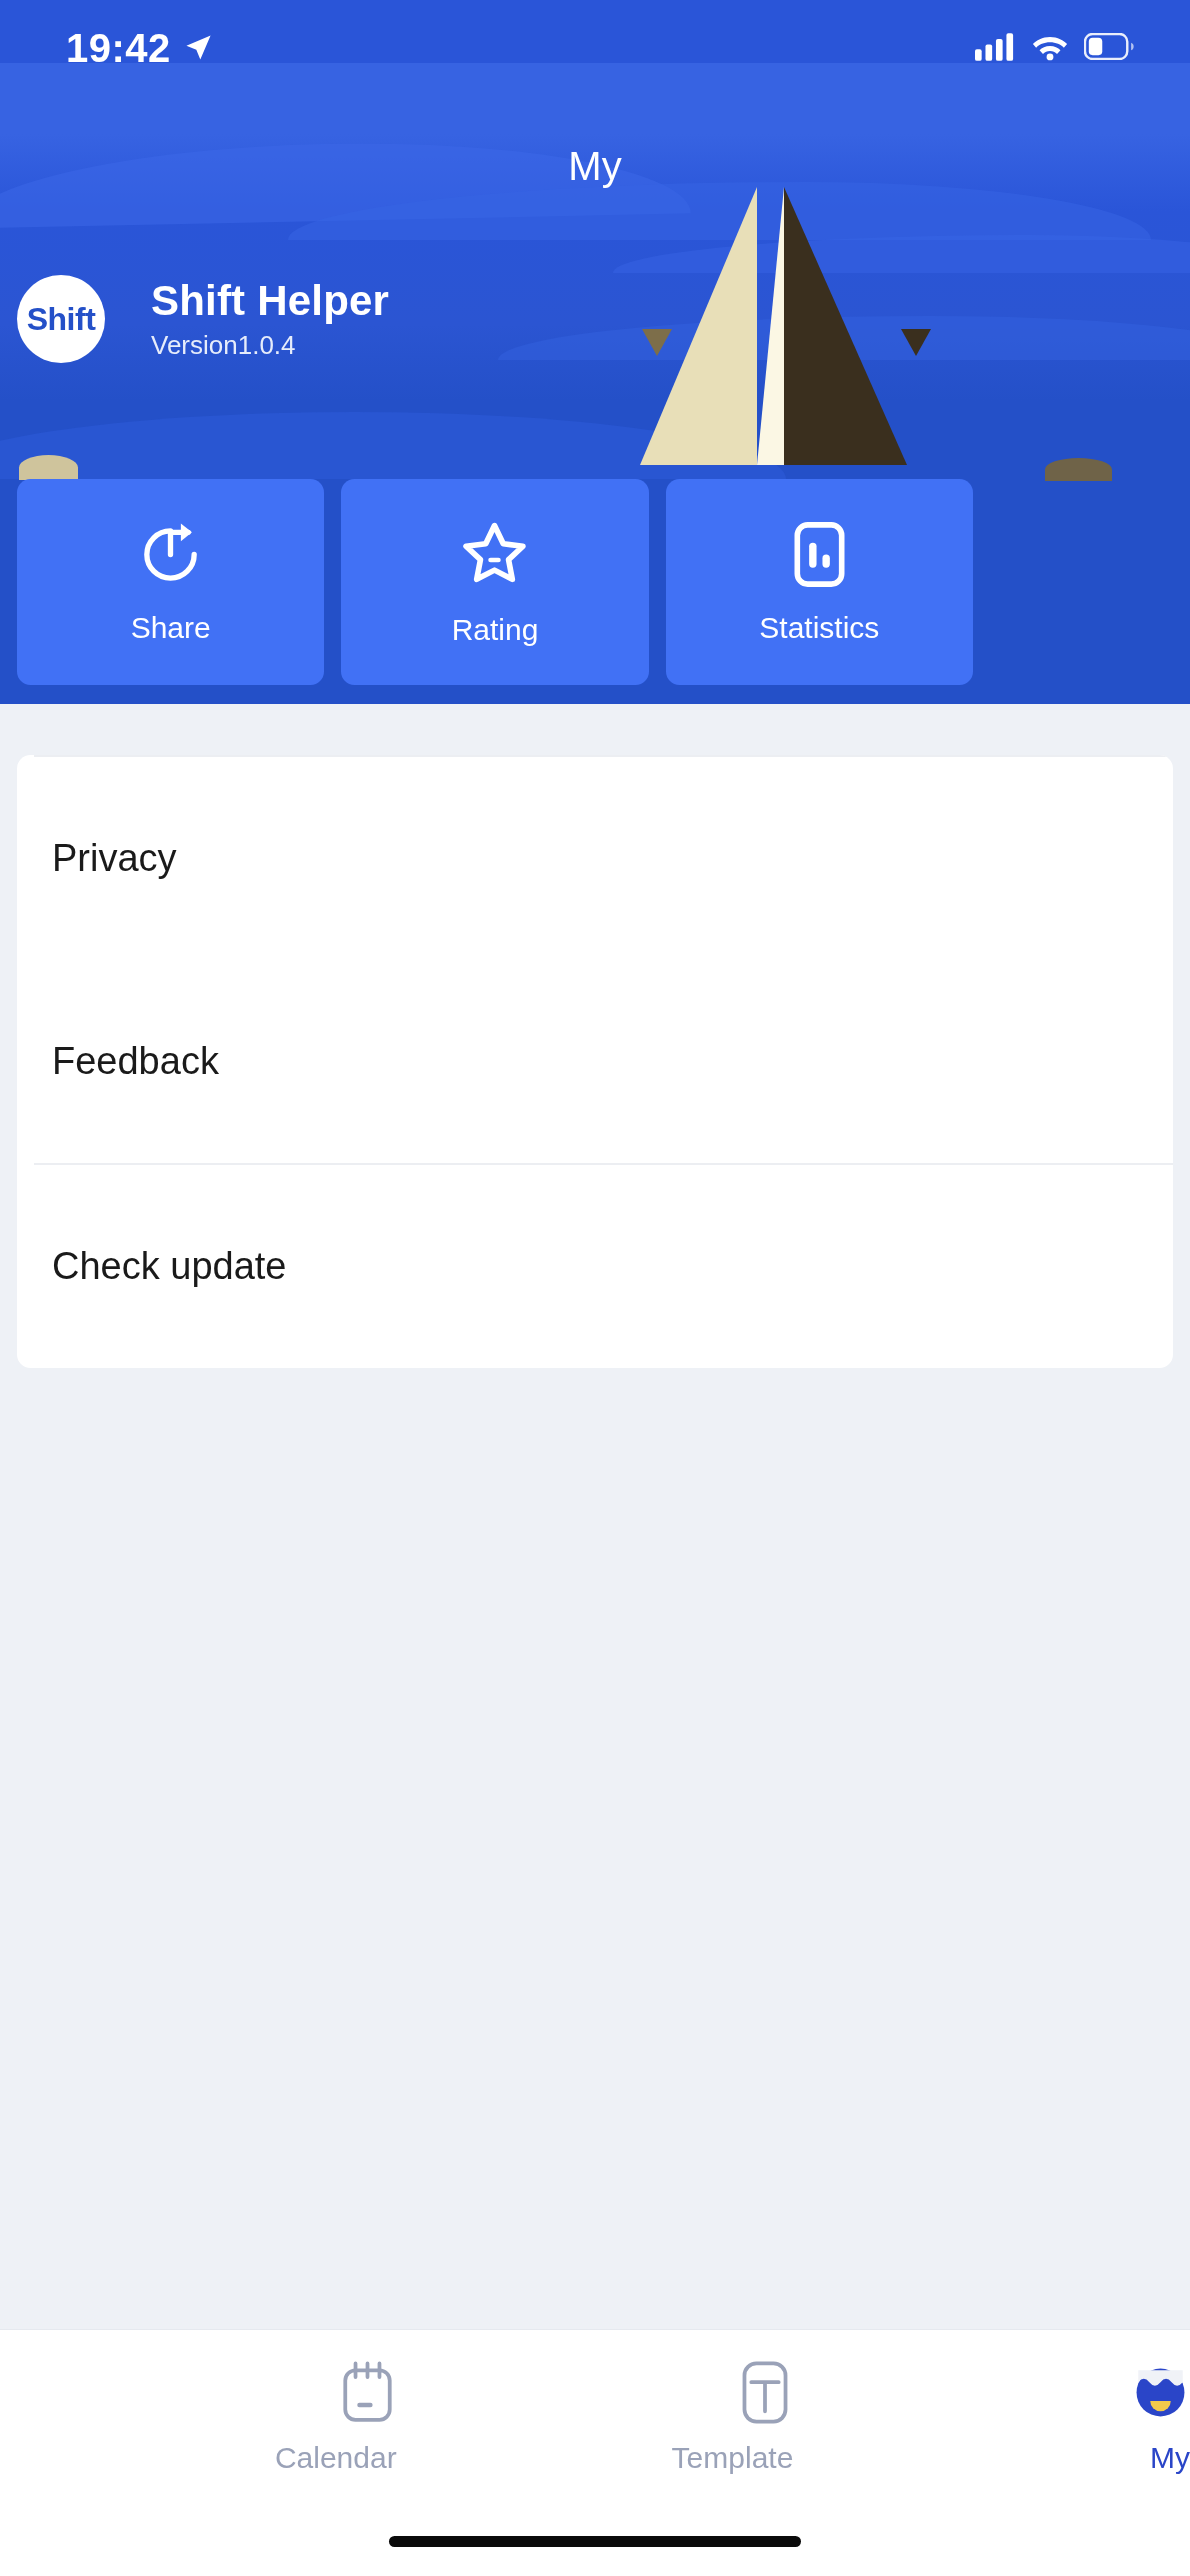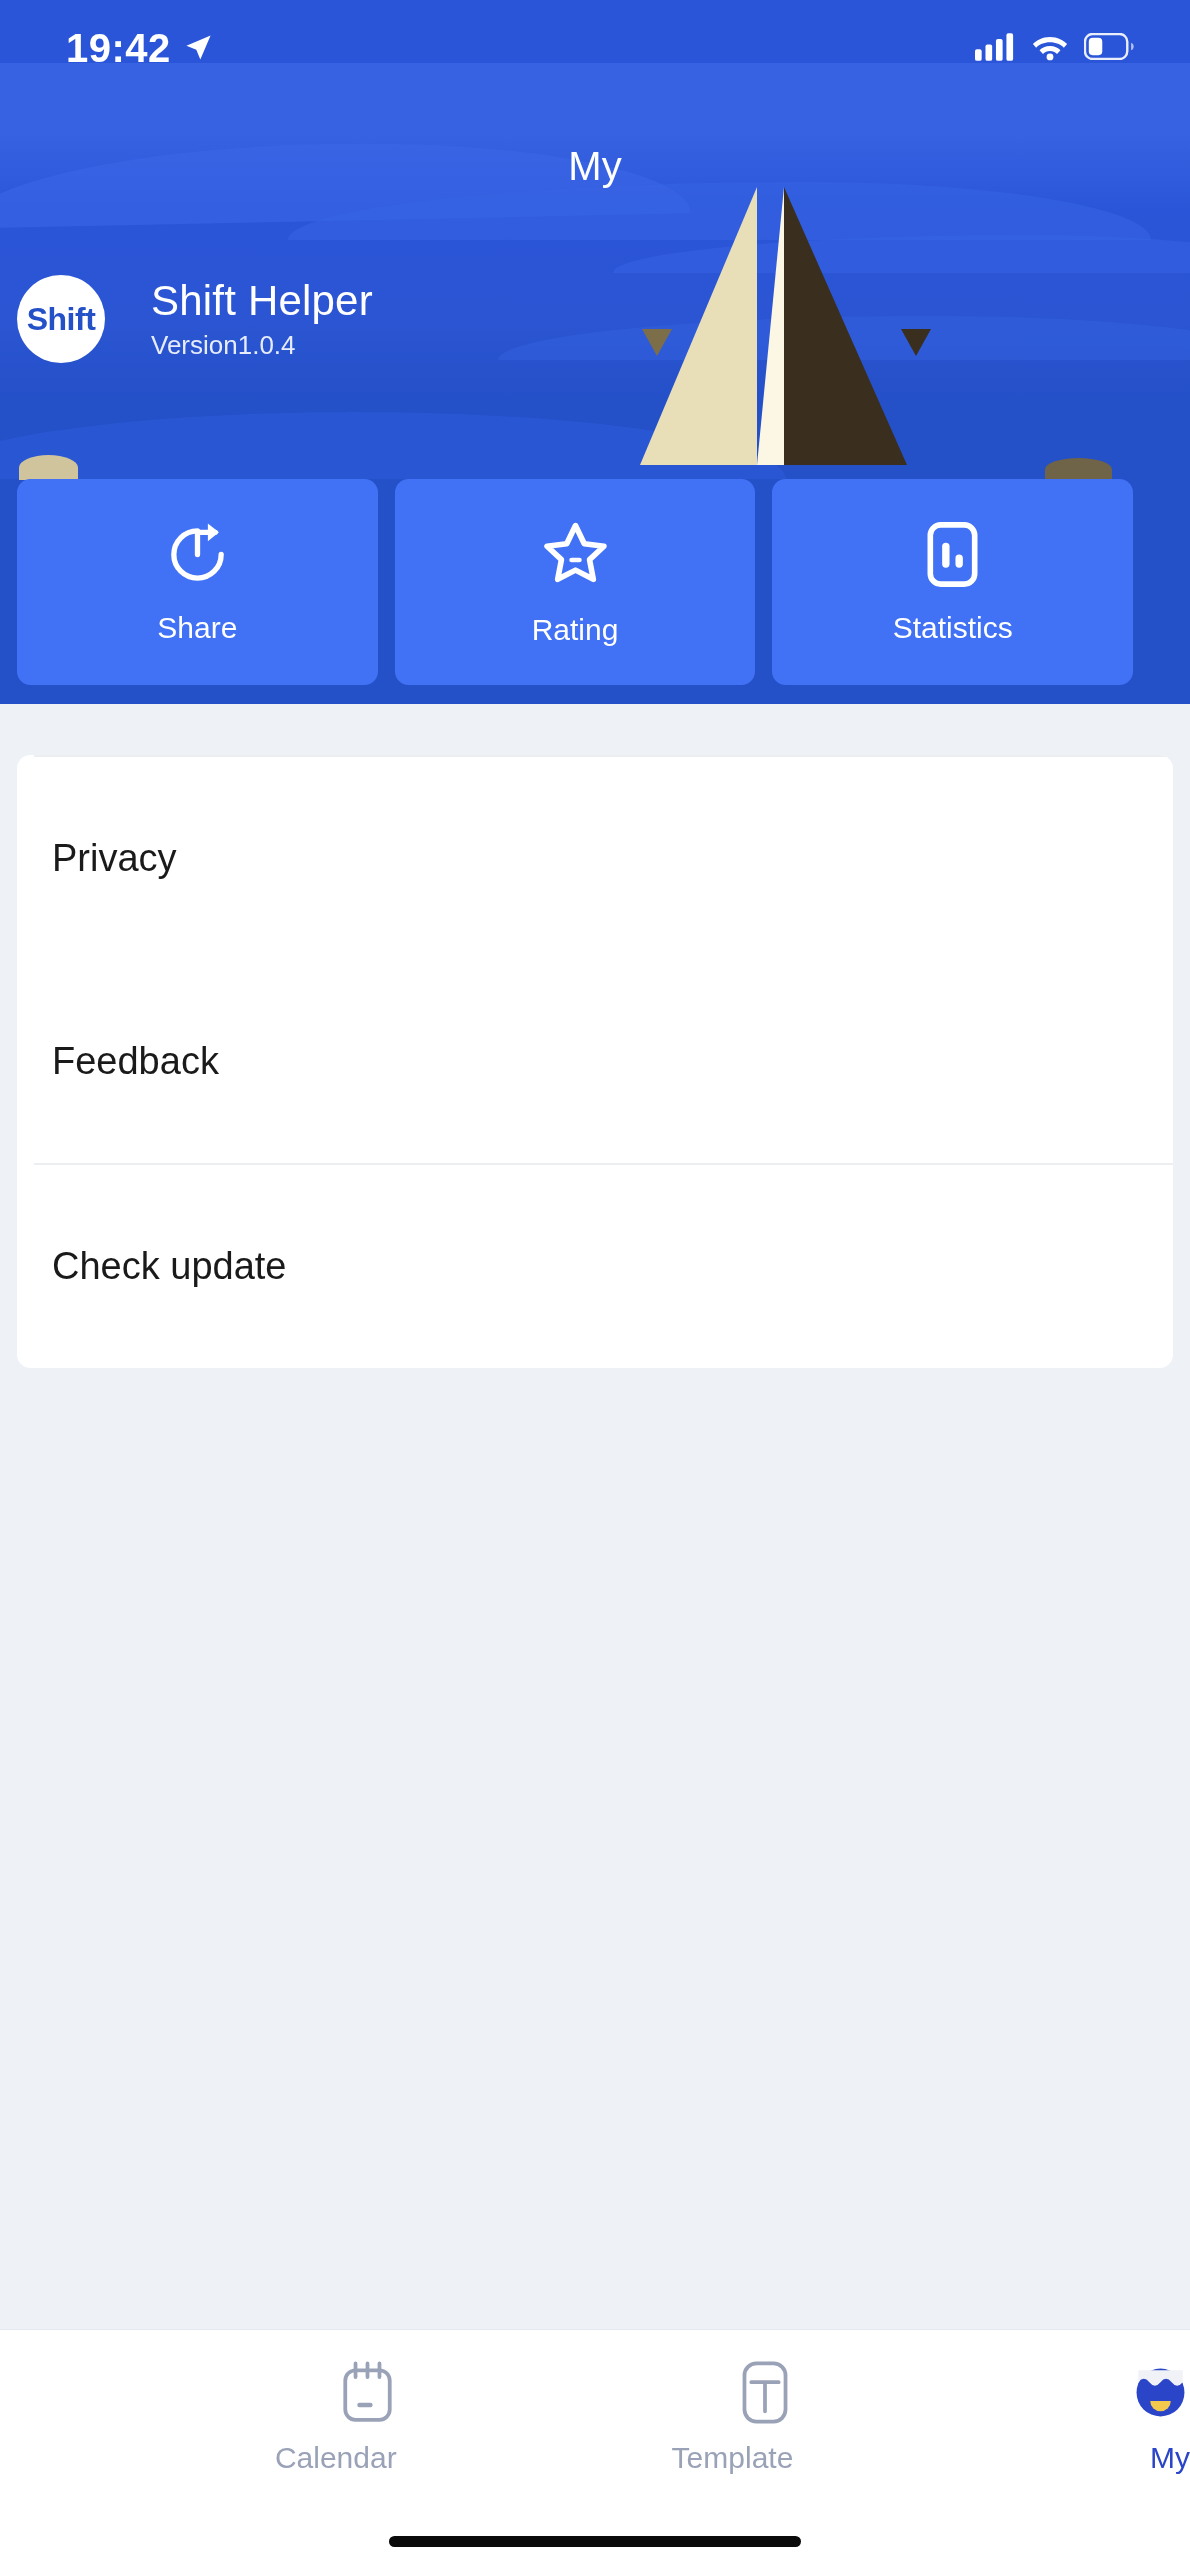--- a/index.html
+++ b/index.html
@@ -62,25 +62,25 @@
   
   .page-title{position:absolute;top:144px;left:0;width:1190px;text-align:center;
     color:#fff;font-size:40px;font-weight:500;z-index:15;}
 
   
   .app-row{position:absolute;left:17px;top:275px;display:flex;align-items:center;gap:46px;z-index:15;}
   .app-logo{width:88px;height:88px;border-radius:50%;background:#fff;
     display:flex;align-items:center;justify-content:center;
     color:#2450C8;font-size:32px;font-weight:700;letter-spacing:-0.5px;}
   .app-meta{display:flex;flex-direction:column;gap:5.8px;}
-  .app-name{color:#fff;font-size:42px;font-weight:400;letter-spacing:0.2px;}
+  .app-name{color:#fff;font-size:42px;font-weight:700;letter-spacing:0.2px;}
   .app-ver{color:#E6ECFB;font-size:26px;font-weight:400;}
 
   
-  .actions{position:absolute;left:17px;top:479px;width:1116px;
+  .actions{position:absolute;left:17px;top:479px;width:956px;
     display:flex;gap:17px;z-index:15;}
   .action{flex:1;height:206px;background:#4171F5;border-radius:13.4px;
     display:flex;flex-direction:column;align-items:center;justify-content:center;gap:21px;
     cursor:pointer;}
   .action-label{color:#fff;font-size:30px;font-weight:400;}
   .action svg{display:block;}
 
   
   .card{position:absolute;left:17px;top:755px;width:1156px;background:#fff;
     border-radius:13.4px;overflow:hidden;}

